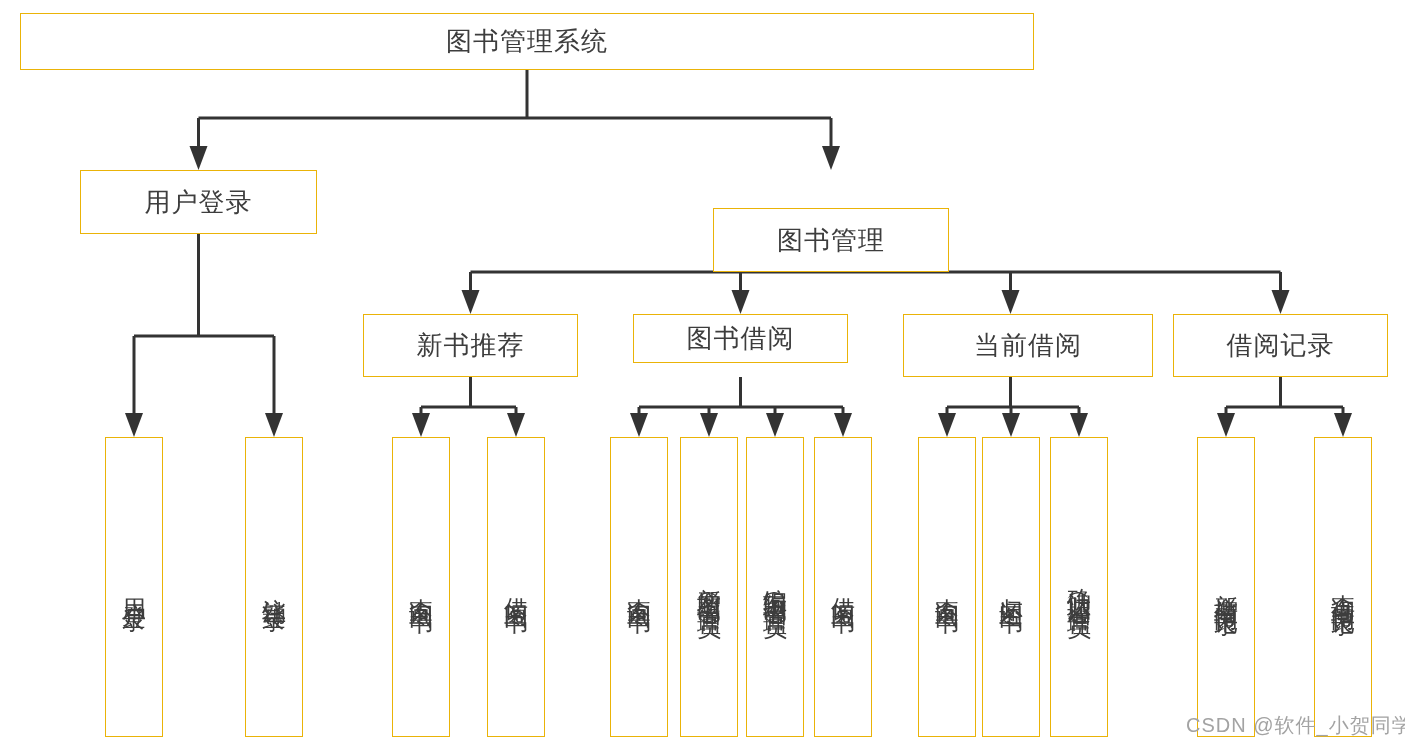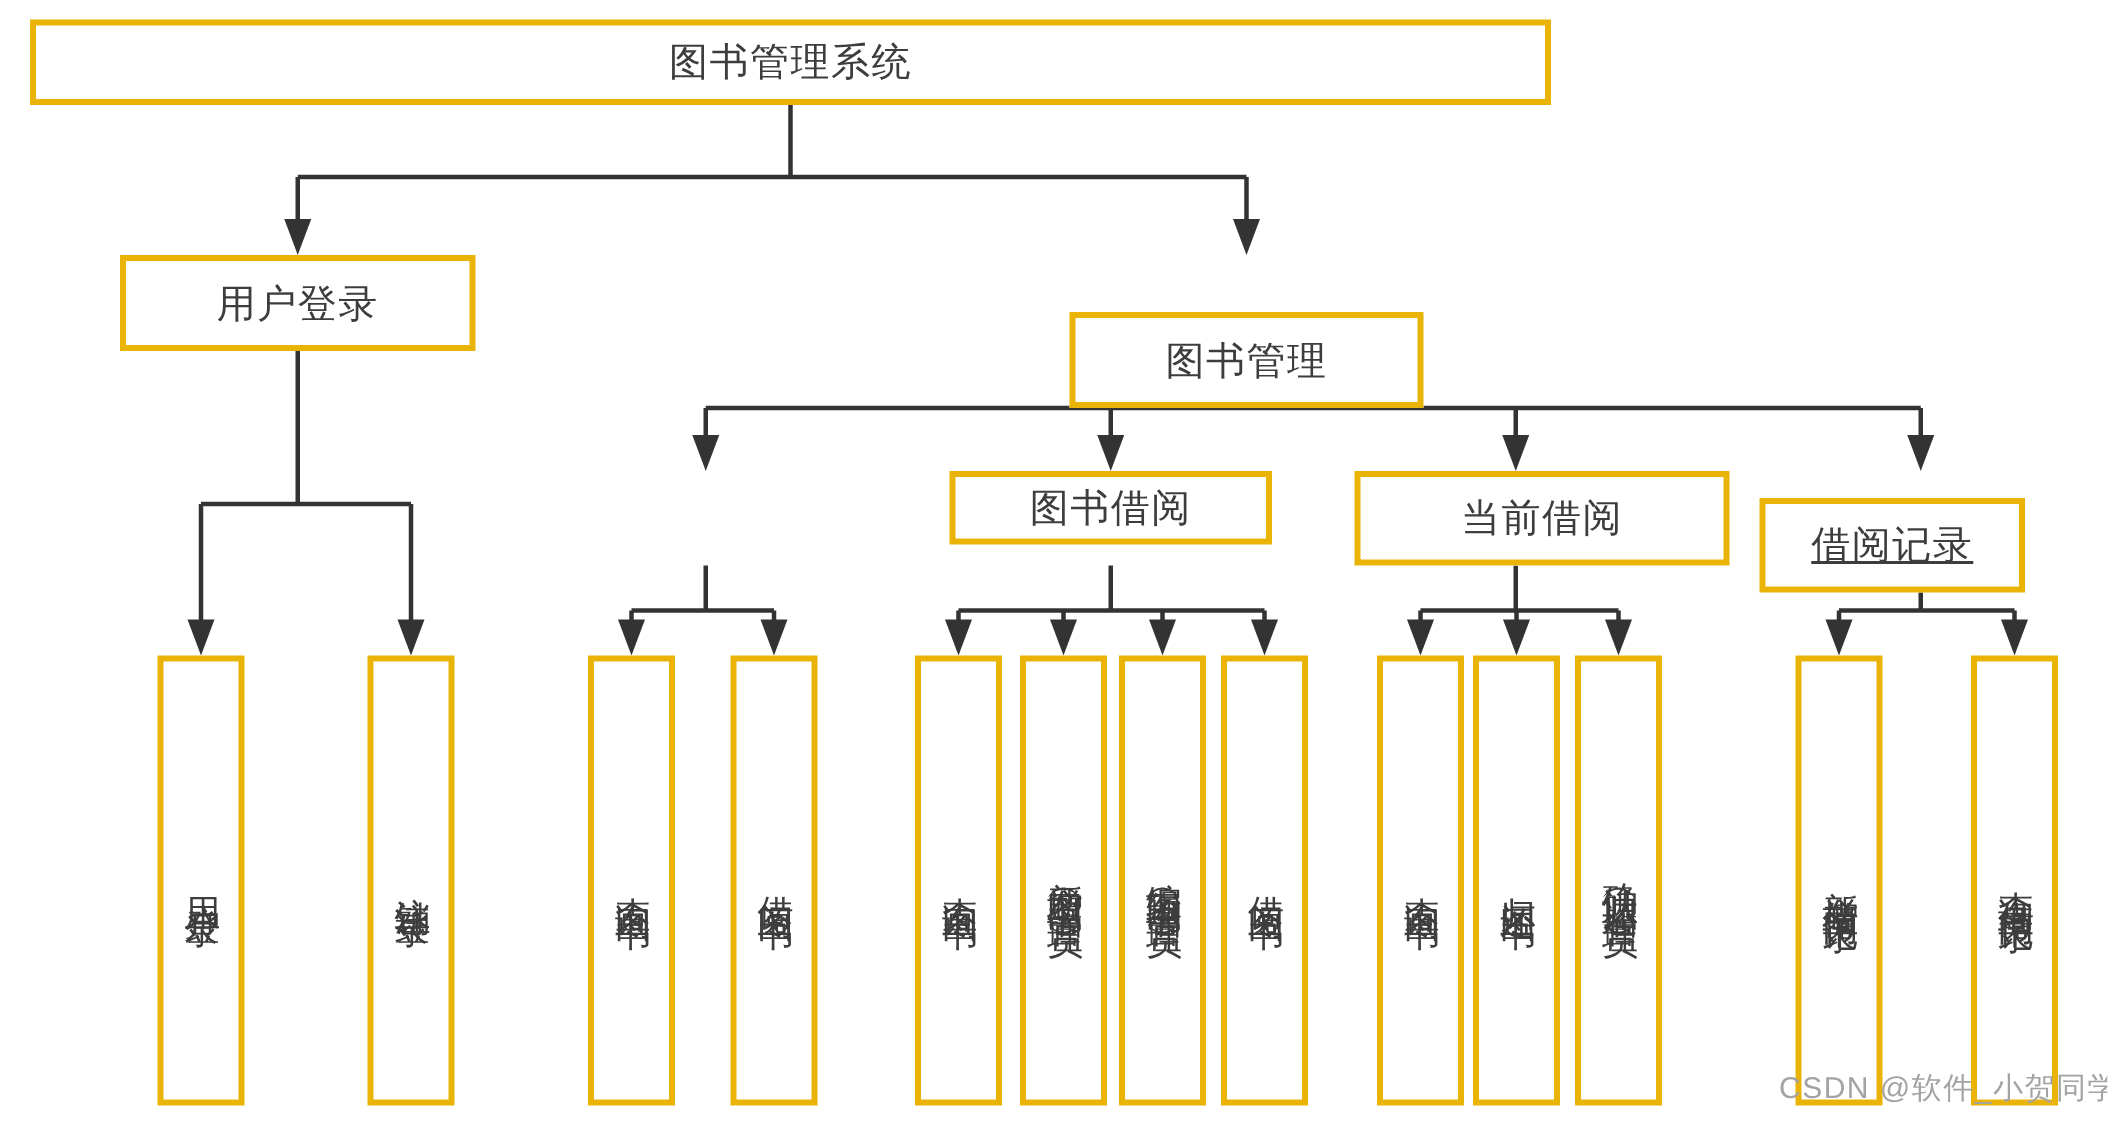--- a/index.html
+++ b/index.html
@@ -17,21 +17,21 @@
   }
   #wires {
     position: absolute;
     left: 0;
     top: 0;
     z-index: 1;
   }
   .node {
     position: absolute;
     background: #ffffff;
-    border: 4px solid #eab308;
+    border: 1px solid #eab308;
     box-sizing: border-box;
     display: flex;
     align-items: center;
     justify-content: center;
     color: #3d3d3d;
     z-index: 2;
   }
   .hnode {
     font-size: 26px;
     letter-spacing: 1px;
@@ -119,23 +119,24 @@
     <polygon points="1217,413 1235,413 1226,437" fill="#333333" stroke="none"></polygon>
     <path d="M1343,407 V415"></path>
     <polygon points="1334,413 1352,413 1343,437" fill="#333333" stroke="none"></polygon>
   </svg>
 
   <div class="node hnode" style="left:20px; top:13px; width:1014px; height:57px;">图书管理系统</div>
 
   <div class="node hnode" style="left:80px; top:170px; width:237px; height:64px;">用户登录</div>
   <div class="node hnode" style="left:713px; top:170px; width:236px; height:64px;margin-top:38px;">图书管理</div>
 
+  <div class="node hnode" style="left:363px; top:314px; width:215px; height:63px;">新书推荐</div>
   <div class="node hnode" style="left:633px; top:314px; width:215px; height:49px;">图书借阅</div>
   <div class="node hnode" style="left:903px; top:314px; width:250px; height:63px;">当前借阅</div>
-  <div class="node hnode" style="left:1173px; top:332px; width:177px; height:63px;text-decoration:underline;">借阅记录</div>
+  <div class="node hnode" style="left:1173px; top:314px; width:215px; height:63px;">借阅记录</div>
 
   <div class="node vnode" style="left:105px; top:437px; width:58px; height:300px;">
     <span>用户登录</span>
   </div>
   <div class="node vnode" style="left:245px; top:437px; width:58px; height:300px;">
     <span>注销登录</span>
   </div>
 
   <div class="node vnode" style="left:392px; top:437px; width:58px; height:300px;">
     <span>查询图书</span>

